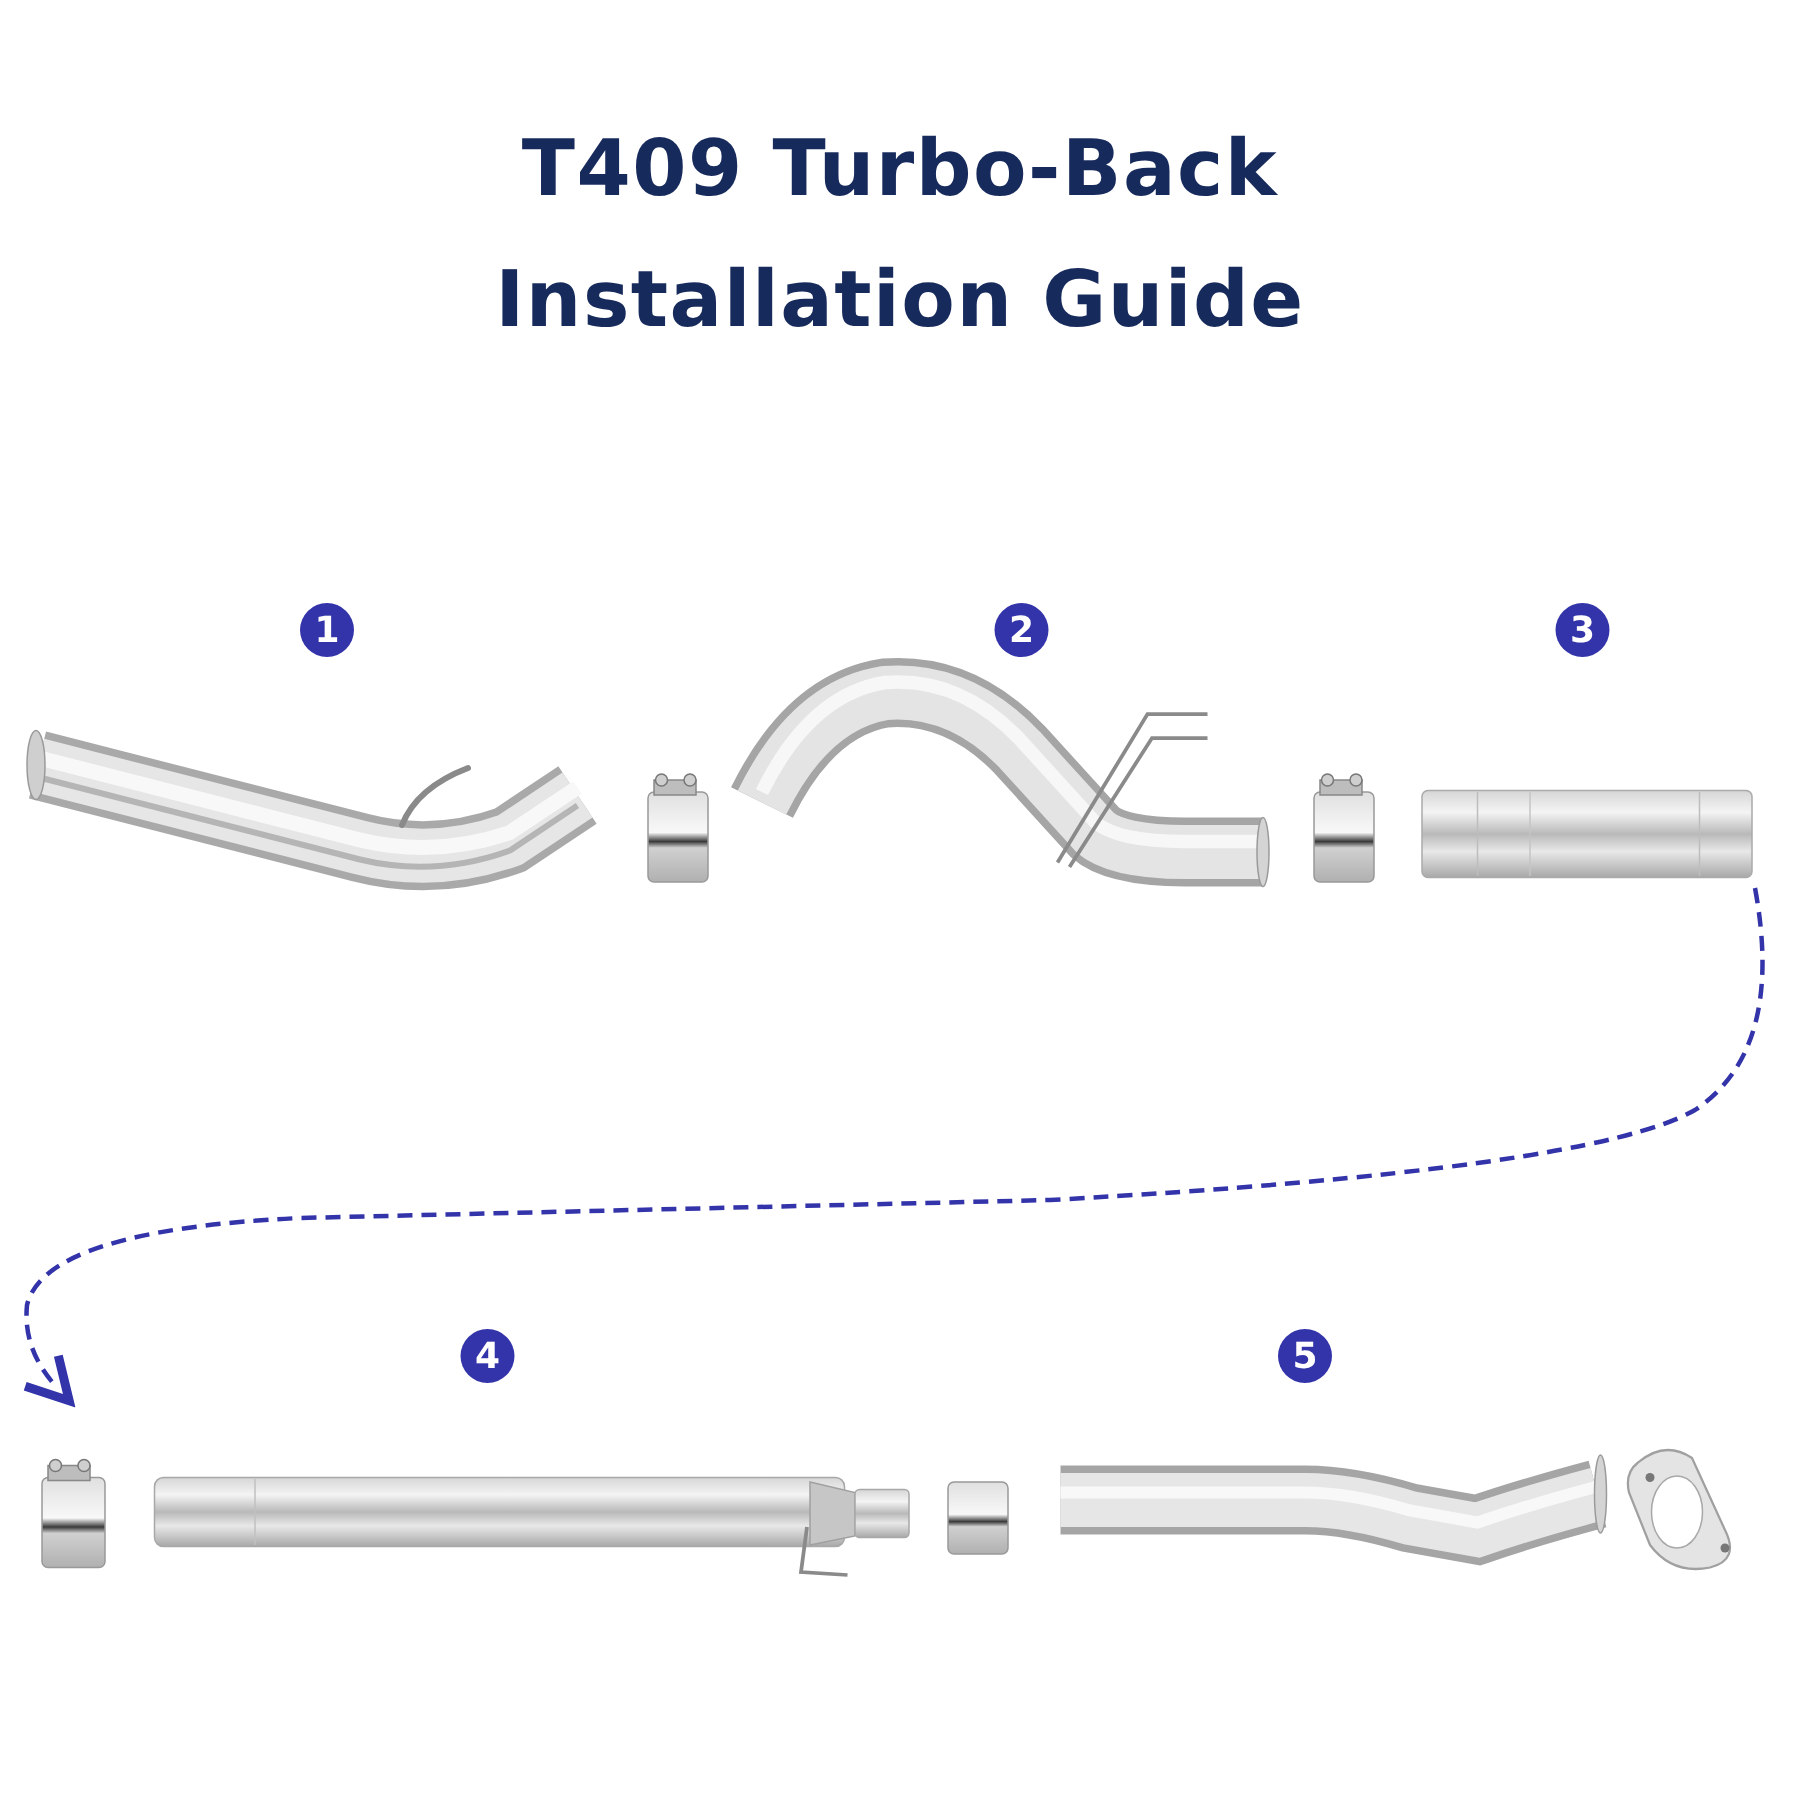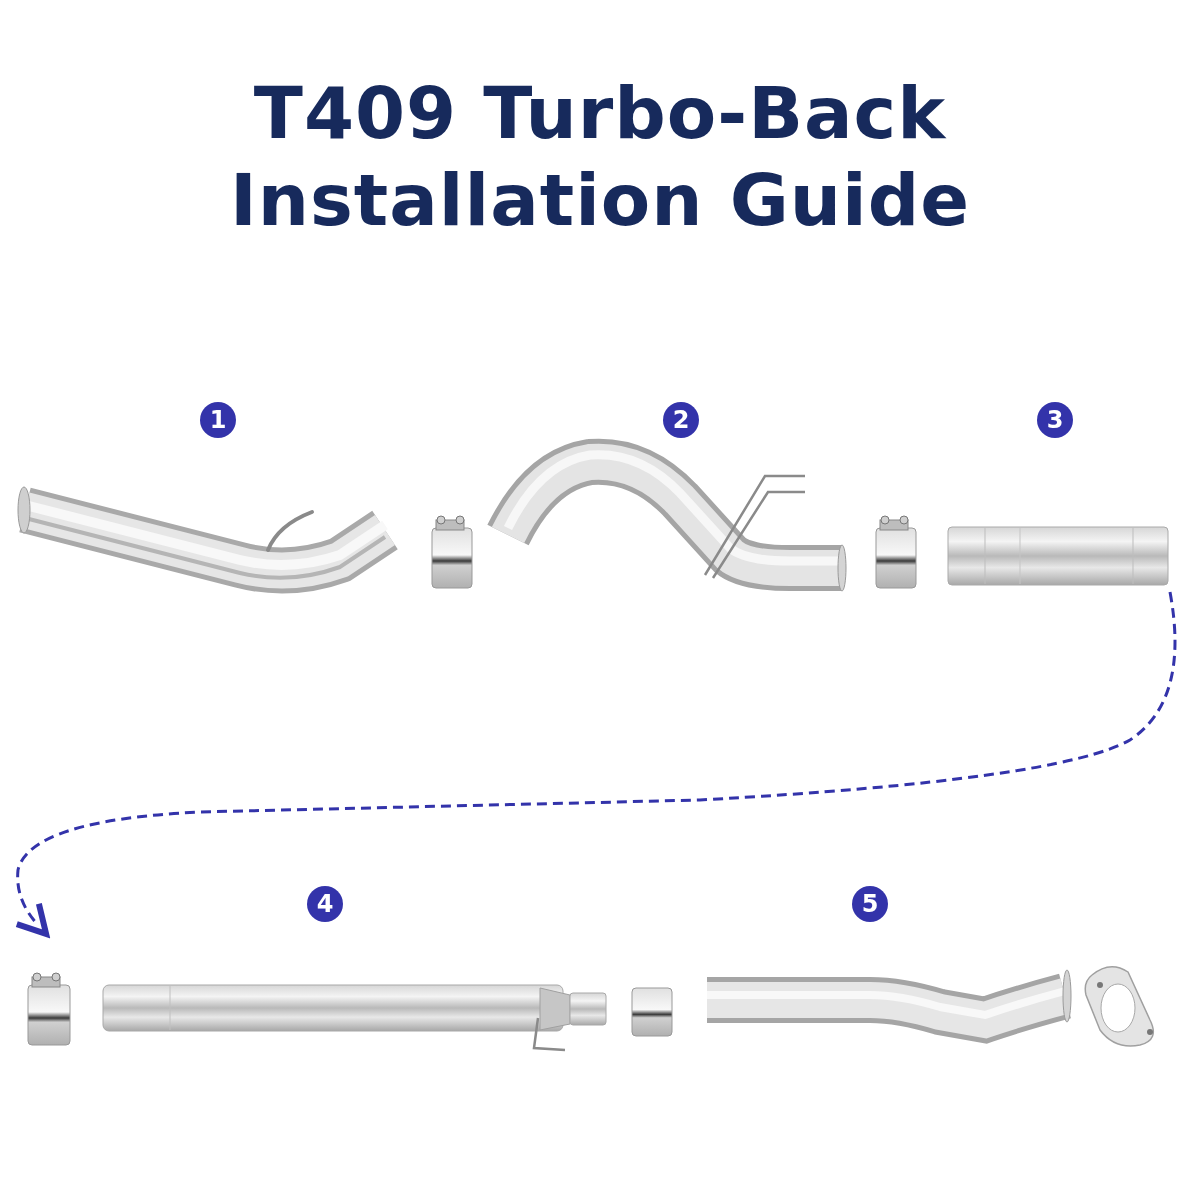--- a/index.html
+++ b/index.html
@@ -1,20 +1,20 @@
 <!DOCTYPE html>
 <html><head>
 <meta charset="utf-8">
 <style>
   html, body { margin: 0; padding: 0; background: #ffffff; }
   body { width: 1200px; height: 1200px; position: relative; overflow: hidden;
          font-family: "DejaVu Sans", sans-serif; }
   .title { position: absolute; left: 0; width: 1200px; text-align: center;
            color: #172a5c; font-family: "DejaVu Sans", sans-serif;
-           font-weight: bold; font-size: 72px; letter-spacing: 1px; line-height: 90px; }
+           font-weight: bold; font-size: 52px; letter-spacing: 1px; line-height: 90px; }
   .title.l1 { top: 68px; }
   .title.l2 { top: 155px; }
   .badge { position: absolute; width: 36px; height: 36px; border-radius: 50%;
            background: #3333aa; color: #ffffff; font-weight: bold; font-size: 24px;
            display: flex; align-items: center; justify-content: center;
            font-family: "DejaVu Sans", sans-serif; }
   svg.stage { position: absolute; left: 0; top: 0; }
 </style>
 </head>
 <body>

